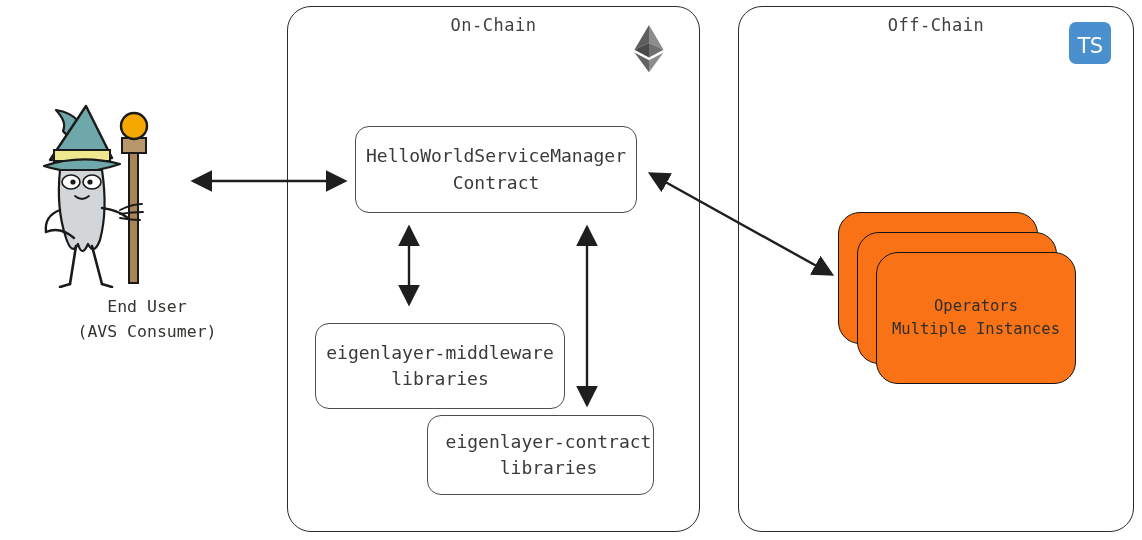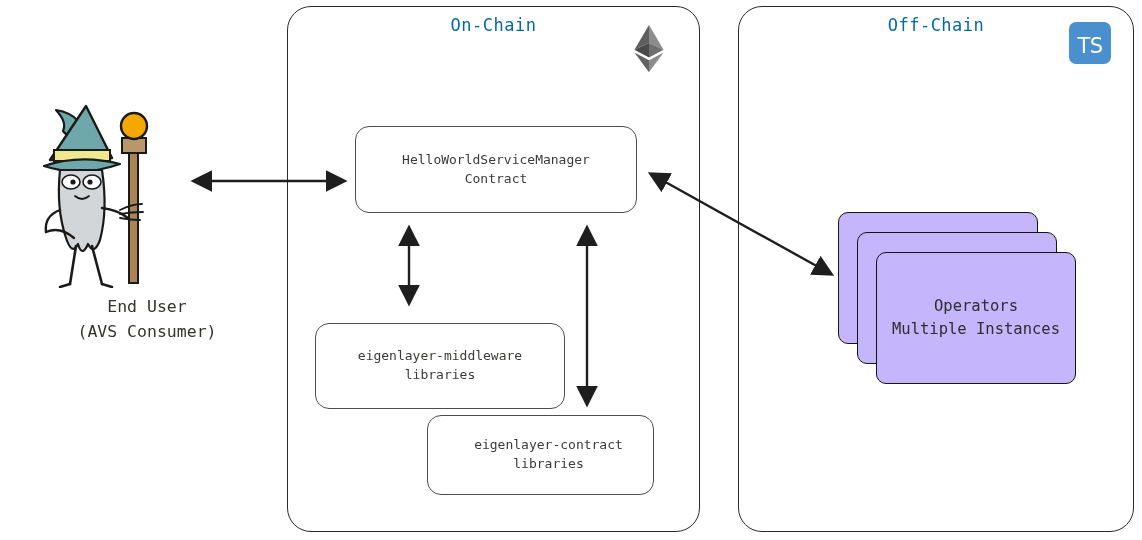--- a/index.html
+++ b/index.html
@@ -24,55 +24,55 @@
     background: #ffffff;
     box-sizing: border-box;
   }
   .panel-title {
     position: absolute;
     top: 8px;
     left: 0;
     width: 100%;
     text-align: center;
     font-size: 17px;
-    color: #0369a1;
+    color: #404040;
     letter-spacing: 0.5px;
   }
 
   #onchain-panel { left: 287px; top: 6px; width: 413px; height: 526px; }
   #offchain-panel { left: 738px; top: 6px; width: 396px; height: 526px; padding-left: 35px; }
 
   
   .node {
     position: absolute;
     border: 1.5px solid #4d4d4d;
     border-radius: 14px;
     background: #ffffff;
     box-sizing: border-box;
     display: flex;
     align-items: center;
     justify-content: center;
     text-align: center;
     color: #3a3a38;
-    font-size: 13px;
+    font-size: 18px;
     line-height: 1.45;
     white-space: pre-line;
   }
 
   #service-manager-node { left: 355px; top: 126px; width: 282px; height: 87px; }
   #middleware-node      { left: 315px; top: 323px; width: 250px; height: 86px; }
   #contract-libs-node   { left: 427px; top: 415px; width: 227px; height: 80px; padding-left: 16px; }
 
   
   #operator-stack { position: absolute; left: 838px; top: 212px; width: 238px; height: 172px; }
   .stack-card {
     position: absolute;
     border: 1.8px solid #141414;
-    border-radius: 10px;
-    background: #c4b5fd;
+    border-radius: 22px;
+    background: #f97316;
     box-sizing: border-box;
     width: 200px;
     height: 132px;
   }
   .stack-card.back  { left: 0px;  top: 0px;  }
   .stack-card.mid   { left: 19px; top: 20px; }
   .stack-card.front {
     left: 38px; top: 40px;
     display: flex;
     align-items: center;

